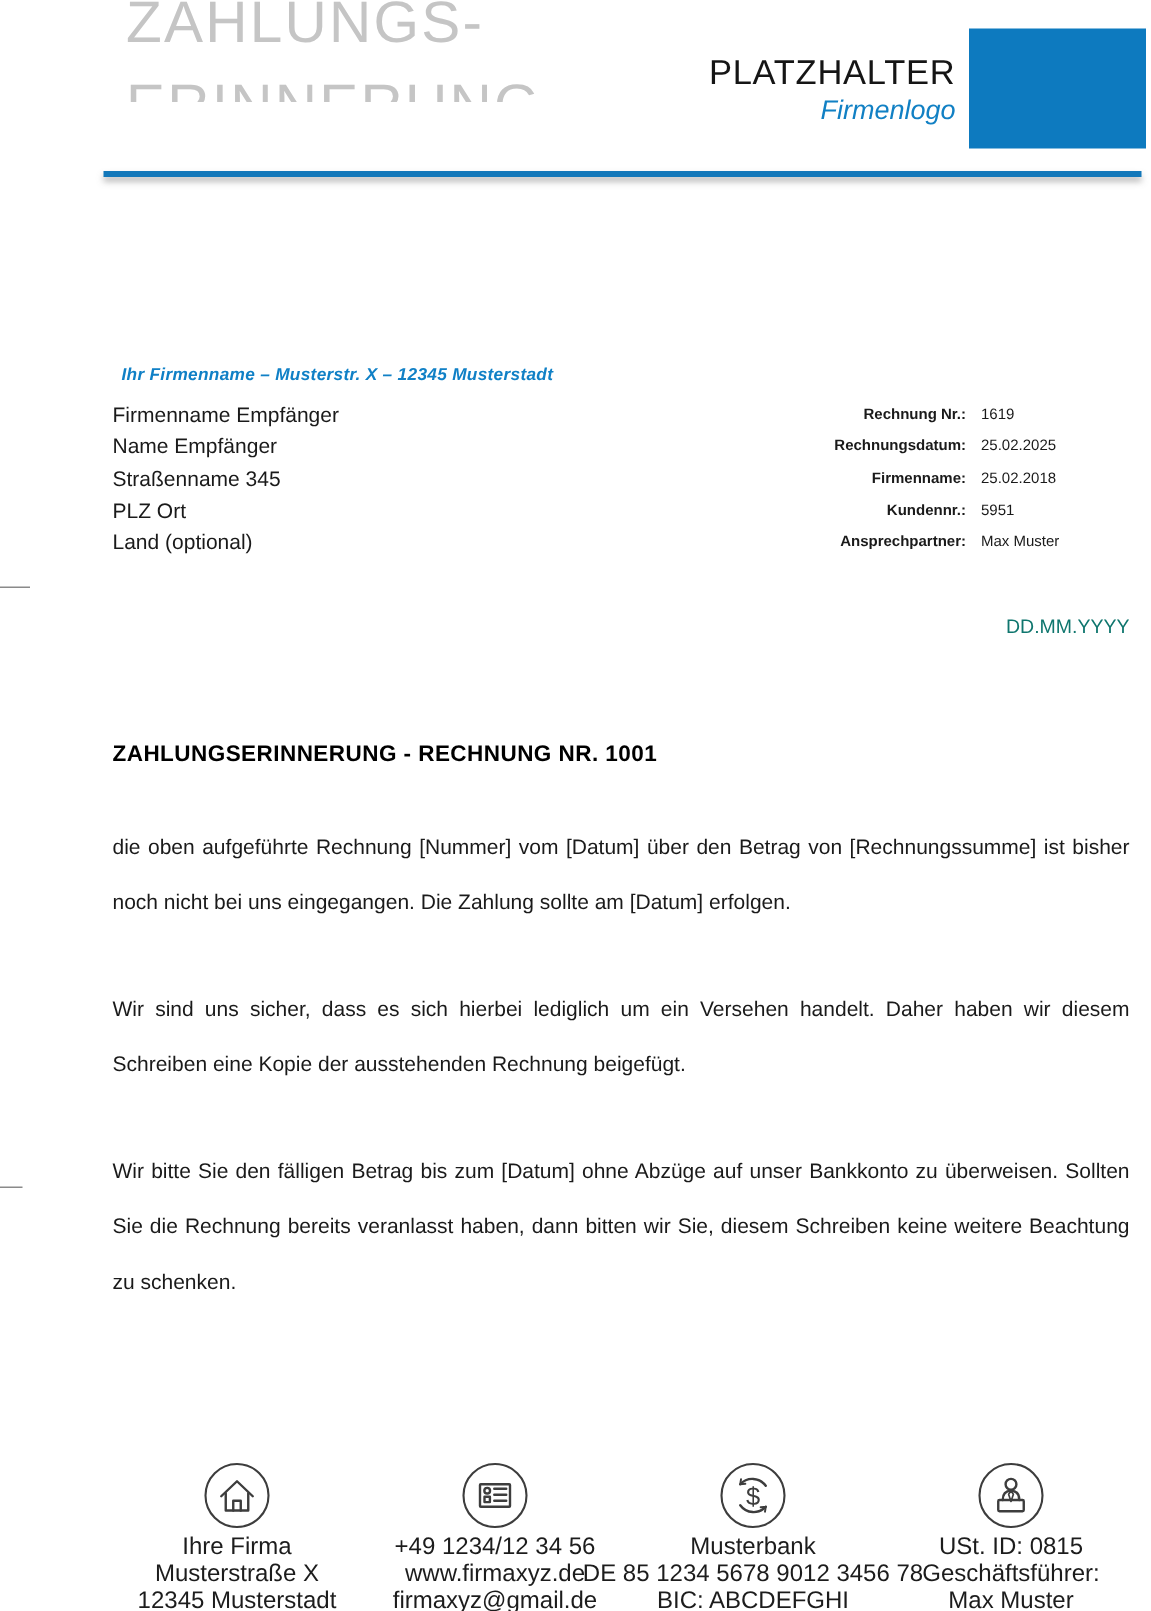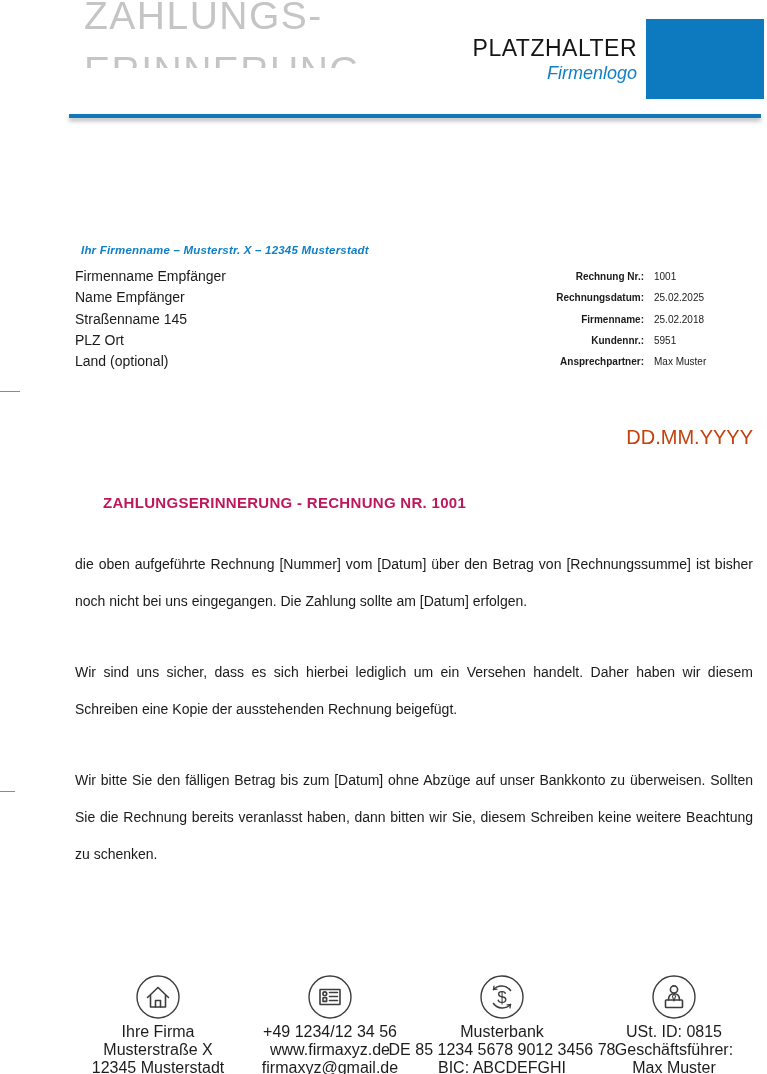--- a/index.html
+++ b/index.html
@@ -26,26 +26,26 @@
 
   
   .sender { position:absolute; left:81px; top:244px; font-size:11.5px; font-weight:bold;
             color:#1080c6; letter-spacing:0.2px;font-style:italic; }
   .recipient { position:absolute; left:75px; top:266px; font-size:14px; line-height:21.3px; }
   .meta { position:absolute; left:420px; top:266px; width:333px;
           font-size:10px; line-height:21.3px; }
   .meta-row { display:flex; }
   .meta-label { width:224px; text-align:right; font-weight:bold; }
   .meta-value { margin-left:10px; text-align:left; }
-  .letter-date { position:absolute; left:420px; top:426px; width:333px;
-                 text-align:right; font-size:20px; color:#c2410c; }
+  .letter-date { position:absolute; left:420px; top:410px; width:333px;
+                 text-align:right; font-size:13px; color:#0f766e; }
 
   
   .subject { position:absolute; left:75px; top:494px; font-size:15px; font-weight:bold;
-             color:#be185d; letter-spacing:0.3px;margin-left:28px; }
+             color:#000000; letter-spacing:0.3px; }
   .body-text { position:absolute; left:75px; top:546px; width:678px; font-size:14px; }
   .body-text p { line-height:37px; margin:0 0 34px; text-align:justify; }
   .body-text p.salutation { text-align:left; }
 
   
   .footer { position:absolute; left:72px; top:974px; width:688px; display:flex; }
   .f-col { width:172px; display:flex; flex-direction:column; align-items:center; }
   .f-icon { width:46px; height:46px; margin-bottom:3px; }
   .f-icon svg { width:46px; height:46px; stroke:#3d3d3d; fill:none;
                 stroke-width:1.6; stroke-linecap:round; stroke-linejoin:round; }
@@ -66,29 +66,29 @@
   <div class="logo-box"></div>
   <div class="rule"></div>
 
   <div class="fold fold-1"></div>
   <div class="fold fold-2"></div>
 
   <div class="sender">Ihr Firmenname – Musterstr. X – 12345 Musterstadt</div>
   <div class="recipient">
     <div>Firmenname Empfänger</div>
     <div>Name Empfänger</div>
-    <div>Straßenname 145</div>
+    <div>Straßenname 345</div>
     <div>PLZ Ort</div>
     <div>Land (optional)</div>
   </div>
 
   <div class="meta">
     <div class="meta-row">
       <div class="meta-label">Rechnung Nr.:</div>
-      <div class="meta-value">1001</div>
+      <div class="meta-value">1619</div>
     </div>
     <div class="meta-row">
       <div class="meta-label">Rechnungsdatum:</div>
       <div class="meta-value">25.02.2025</div>
     </div>
     <div class="meta-row">
       <div class="meta-label">Firmenname:</div>
       <div class="meta-value">25.02.2018</div>
     </div>
     <div class="meta-row">

